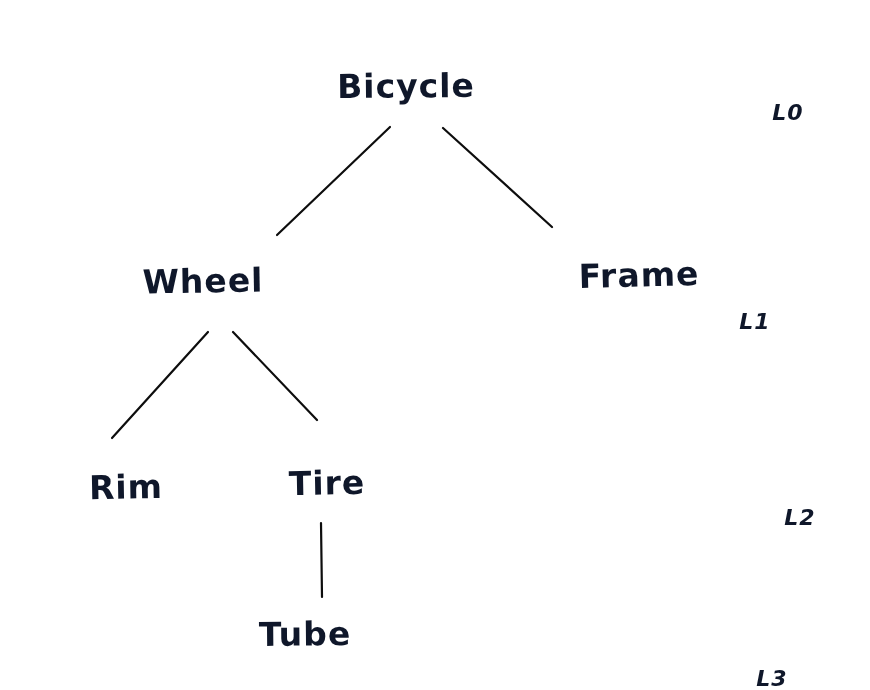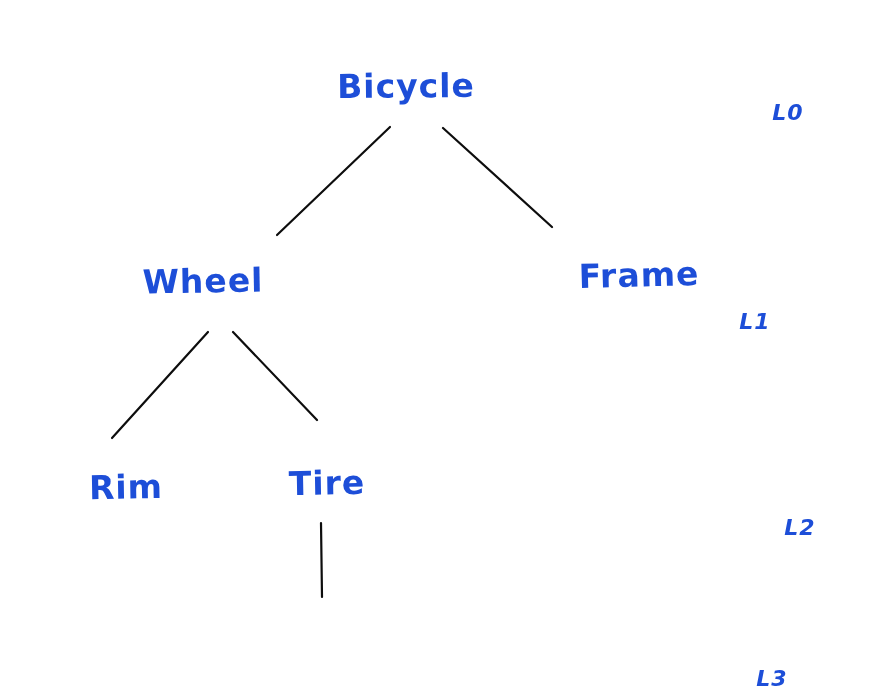--- a/index.html
+++ b/index.html
@@ -6,21 +6,21 @@
     margin: 0;
     padding: 0;
     background: #ffffff;
   }
   .canvas {
     position: relative;
     width: 870px;
     height: 690px;
     background: #ffffff;
     font-family: "DejaVu Sans", sans-serif;
-    color: #1d4ed8;
+    color: #0f172a;
     overflow: hidden;
   }
   .edge-layer {
     position: absolute;
     left: 0;
     top: 0;
     width: 870px;
     height: 690px;
     pointer-events: none;
   }
@@ -47,21 +47,21 @@
     font-size: 22px;
     font-weight: bold;
     font-style: italic;
     letter-spacing: 1px;
     white-space: nowrap;
     user-select: none;
     margin-top: 40px;
   }
   .level-l0 { left: 788px; top: 72px; }
   .level-l1 { left: 755px; top: 281px; }
-  .level-l2 { left: 800px; top: 487px; }
+  .level-l2 { left: 800px; top: 477px; }
   .level-l3 { left: 772px; top: 638px; }
 </style>
 </head>
 <body>
 
 <div class="canvas">
 
   <svg class="edge-layer" viewBox="0 0 870 690" xmlns="http://www.w3.org/2000/svg">
       <line x1="390" y1="127" x2="277" y2="235" stroke="#0d0d0d" stroke-width="2.2" stroke-linecap="round"></line>
       <line x1="443" y1="128" x2="552" y2="227" stroke="#0d0d0d" stroke-width="2.2" stroke-linecap="round"></line>
@@ -73,20 +73,21 @@
   <div class="node node-bicycle">Bicycle</div>
 
   <div class="node node-wheel">Wheel</div>
 
   <div class="node node-frame">Frame</div>
 
   <div class="node node-rim">Rim</div>
 
   <div class="node node-tire">Tire</div>
 
+  <div class="node node-tube">Tube</div>
 
   <div class="level-label level-l0">L0</div>
 
   <div class="level-label level-l1">L1</div>
 
   <div class="level-label level-l2">L2</div>
 
   <div class="level-label level-l3">L3</div>
 
 </div>

